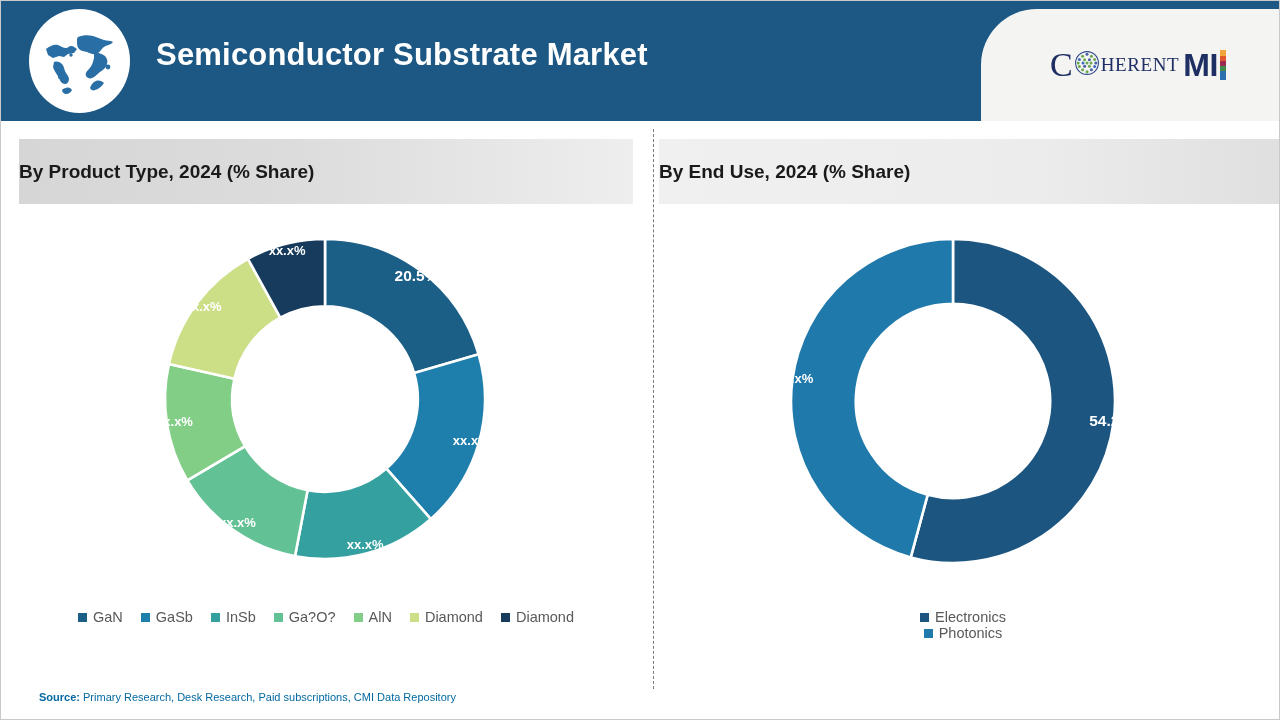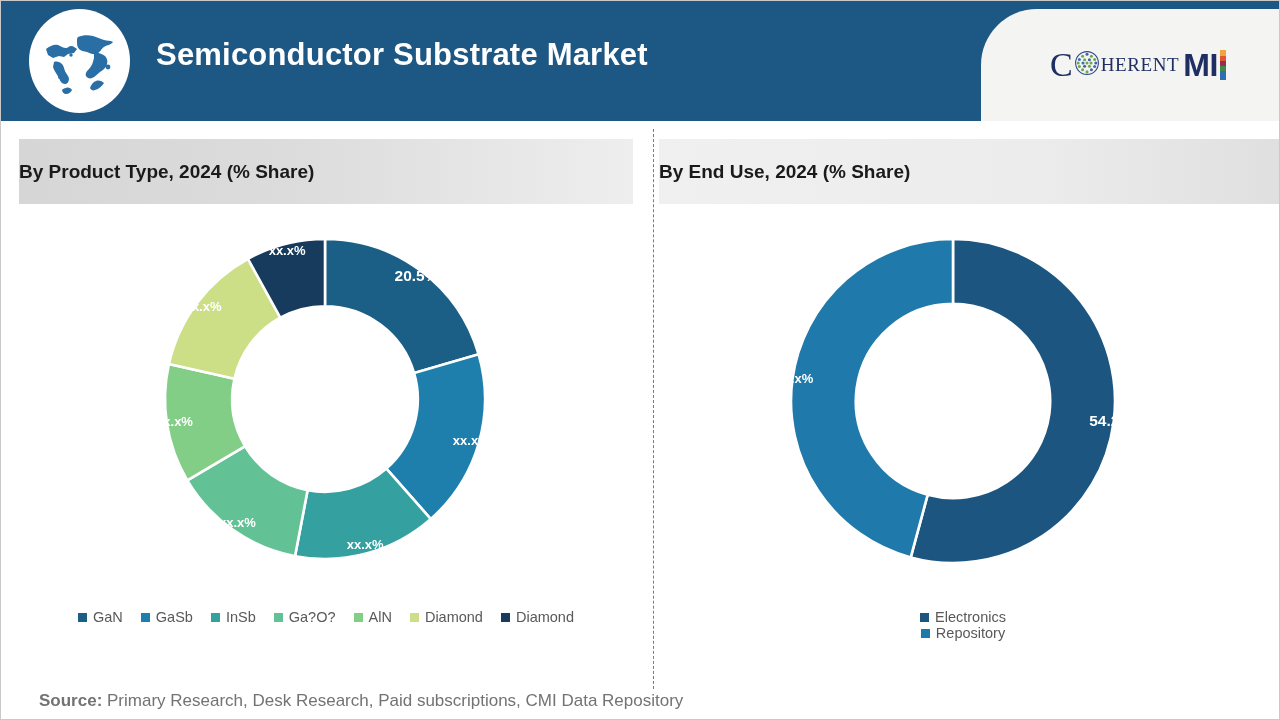--- a/index.html
+++ b/index.html
@@ -215,22 +215,22 @@
   .legend-text {
     font-size: 14.5px;
     color: #595959;
   }
 
   
   #footer {
     position: absolute;
     left: 38px;
     top: 690px;
-    font-size: 17px;
-    color: #737373;
+    font-size: 11px;
+    color: #0369a1;
     white-space: nowrap;
   }
   #footer-label { font-weight: bold; }
   #footer-text { font-weight: normal; }
 </style>
 </head>
 <body>
 
 <div id="page">
 
@@ -384,21 +384,21 @@
         </svg>
       </div>
 
       <div class="legend" id="legend-right">
           <div class="legend-item">
             <span class="legend-swatch" style="background: rgb(28, 85, 128);"></span>
             <span class="legend-text">Electronics</span>
           </div>
           <div class="legend-item">
             <span class="legend-swatch" style="background: rgb(32, 121, 171);"></span>
-            <span class="legend-text">Repository</span>
+            <span class="legend-text">Photonics</span>
           </div>
         </div>
     </div>
   </div>
 
   <div id="footer">
     <span id="footer-label">Source:</span><span id="footer-text"> Primary Research, Desk Research, Paid subscriptions, CMI Data Repository</span>
   </div>
 
 </div>

